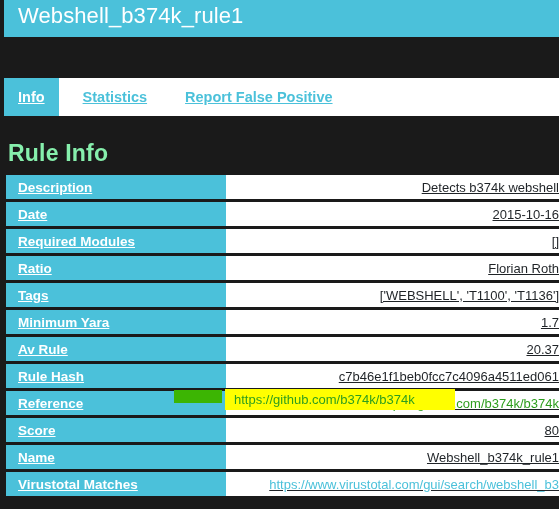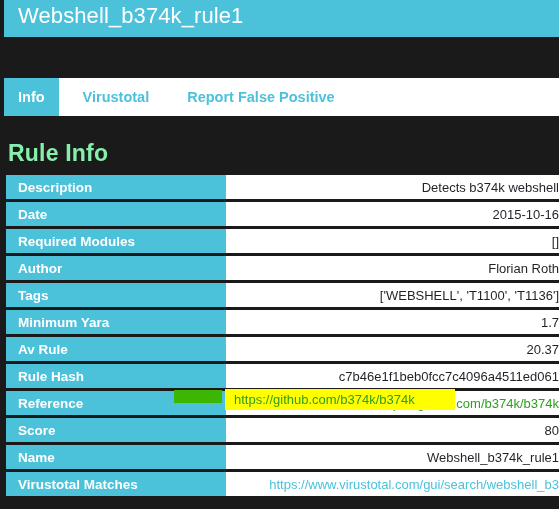--- a/index.html
+++ b/index.html
@@ -56,20 +56,21 @@
   .tab {
     display: flex;
     align-items: center;
     justify-content: center;
     padding: 8px 14px;
     font-size: 14.5px;
     font-weight: 700;
     color: #4bc1da;
     white-space: nowrap;
     cursor: pointer;
+    text-decoration: underline;
   }
   .tab.active {
     background: #4bc1da;
     color: #ffffff;
   }
   .tab-sep {
     width: 10px;
   }
 
   
@@ -91,20 +92,21 @@
     top: 172px;
     width: 553px;
     border-collapse: separate;
     border-spacing: 0 3px;
     table-layout: fixed;
   }
   .info-table td {
     height: 24px;
     padding: 0;
     vertical-align: middle;
+    text-decoration: underline;
   }
   .cell-key {
     width: 216px;
     background: #4bc1da;
     color: #ffffff;
     font-size: 13.5px;
     font-weight: 700;
     padding-left: 12px !important;
     box-sizing: border-box;
     white-space: nowrap;
@@ -169,21 +171,21 @@
 
 <div class="page">
 
   <div class="titlebar">
     <div class="titlebar-text">Webshell_b374k_rule1</div>
   </div>
 
   <div class="tabbar">
     <div class="tab active">Info</div>
     <div class="tab-sep"></div>
-    <div class="tab">Virustotal</div>
+    <div class="tab">Statistics</div>
     <div class="tab-sep"></div>
     <div class="tab">Report False Positive</div>
   </div>
 
   <div class="section-title">Rule Info</div>
 
   <table class="info-table">
     <tbody>
       <tr>
         <td class="cell-key">Description</td>
@@ -191,21 +193,21 @@
       </tr>
       <tr>
         <td class="cell-key">Date</td>
         <td class="cell-val">2015-10-16</td>
       </tr>
       <tr>
         <td class="cell-key">Required Modules</td>
         <td class="cell-val">[]</td>
       </tr>
       <tr>
-        <td class="cell-key">Author</td>
+        <td class="cell-key">Ratio</td>
         <td class="cell-val">Florian Roth</td>
       </tr>
       <tr>
         <td class="cell-key">Tags</td>
         <td class="cell-val">['WEBSHELL', 'T1100', 'T1136']</td>
       </tr>
       <tr>
         <td class="cell-key">Minimum Yara</td>
         <td class="cell-val">1.7</td>
       </tr>

